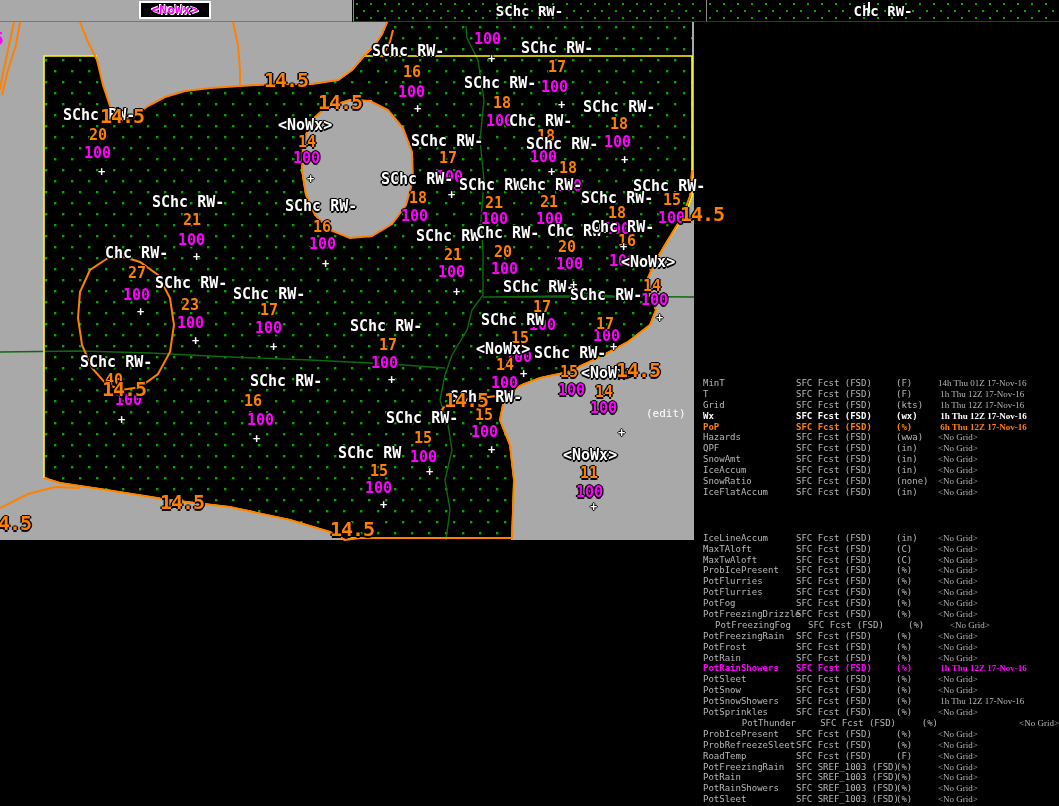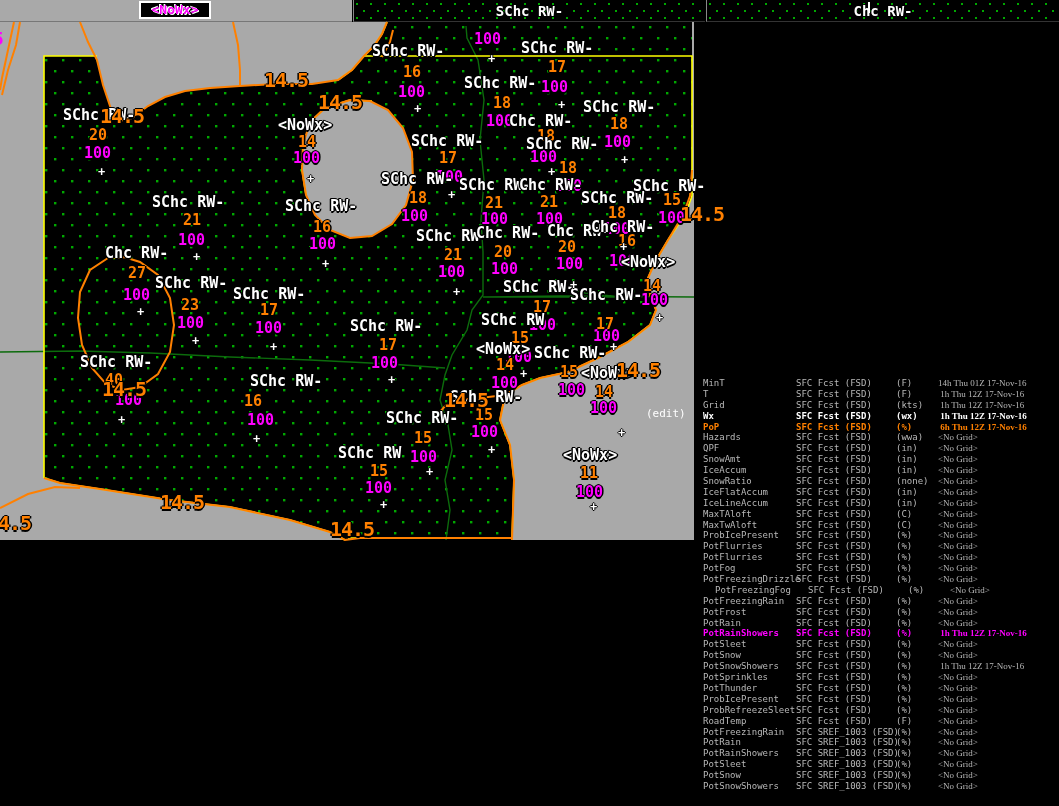--- a/index.html
+++ b/index.html
@@ -297,38 +297,38 @@
       <div class="leg-row" style="color: rgb(184, 184, 184);"><span class="leg-name">T</span><span class="leg-src">SFC Fcst (FSD)</span><span class="leg-unit">(F)</span><span class="leg-time"> 1h Thu 12Z 17-Nov-16</span></div>
       <div class="leg-row" style="color: rgb(184, 184, 184);"><span class="leg-name">Grid</span><span class="leg-src">SFC Fcst (FSD)</span><span class="leg-unit">(kts)</span><span class="leg-time"> 1h Thu 12Z 17-Nov-16</span></div>
       <div class="leg-row" style="color: rgb(255, 255, 255); font-weight: bold;"><span class="leg-name">Wx</span><span class="leg-src">SFC Fcst (FSD)</span><span class="leg-unit">(wx)</span><span class="leg-time"> 1h Thu 12Z 17-Nov-16</span></div>
       <div class="leg-row" style="color: rgb(255, 128, 0); font-weight: bold;"><span class="leg-name">PoP</span><span class="leg-src">SFC Fcst (FSD)</span><span class="leg-unit">(%)</span><span class="leg-time"> 6h Thu 12Z 17-Nov-16</span></div>
       <div class="leg-row" style="color: rgb(184, 184, 184);"><span class="leg-name">Hazards</span><span class="leg-src">SFC Fcst (FSD)</span><span class="leg-unit">(wwa)</span><span class="leg-time">&lt;No Grid&gt;</span></div>
       <div class="leg-row" style="color: rgb(184, 184, 184);"><span class="leg-name">QPF</span><span class="leg-src">SFC Fcst (FSD)</span><span class="leg-unit">(in)</span><span class="leg-time">&lt;No Grid&gt;</span></div>
       <div class="leg-row" style="color: rgb(184, 184, 184);"><span class="leg-name">SnowAmt</span><span class="leg-src">SFC Fcst (FSD)</span><span class="leg-unit">(in)</span><span class="leg-time">&lt;No Grid&gt;</span></div>
       <div class="leg-row" style="color: rgb(184, 184, 184);"><span class="leg-name">IceAccum</span><span class="leg-src">SFC Fcst (FSD)</span><span class="leg-unit">(in)</span><span class="leg-time">&lt;No Grid&gt;</span></div>
       <div class="leg-row" style="color: rgb(184, 184, 184);"><span class="leg-name">SnowRatio</span><span class="leg-src">SFC Fcst (FSD)</span><span class="leg-unit">(none)</span><span class="leg-time">&lt;No Grid&gt;</span></div>
       <div class="leg-row" style="color: rgb(184, 184, 184);"><span class="leg-name">IceFlatAccum</span><span class="leg-src">SFC Fcst (FSD)</span><span class="leg-unit">(in)</span><span class="leg-time">&lt;No Grid&gt;</span></div>
-      <div class="leg-row" style="color: rgb(184, 184, 184);"><span class="leg-name">IceLineAccum</span><span class="leg-src">SFC Fcst (FSD)</span><span class="leg-unit">(in)</span><span class="leg-time">&lt;No Grid&gt;</span></div>
+      <div class="leg-row" style="color: rgb(184, 184, 184); margin-top: 35px;"><span class="leg-name">IceLineAccum</span><span class="leg-src">SFC Fcst (FSD)</span><span class="leg-unit">(in)</span><span class="leg-time">&lt;No Grid&gt;</span></div>
       <div class="leg-row" style="color: rgb(184, 184, 184);"><span class="leg-name">MaxTAloft</span><span class="leg-src">SFC Fcst (FSD)</span><span class="leg-unit">(C)</span><span class="leg-time">&lt;No Grid&gt;</span></div>
       <div class="leg-row" style="color: rgb(184, 184, 184);"><span class="leg-name">MaxTwAloft</span><span class="leg-src">SFC Fcst (FSD)</span><span class="leg-unit">(C)</span><span class="leg-time">&lt;No Grid&gt;</span></div>
       <div class="leg-row" style="color: rgb(184, 184, 184);"><span class="leg-name">ProbIcePresent</span><span class="leg-src">SFC Fcst (FSD)</span><span class="leg-unit">(%)</span><span class="leg-time">&lt;No Grid&gt;</span></div>
       <div class="leg-row" style="color: rgb(184, 184, 184);"><span class="leg-name">PotFlurries</span><span class="leg-src">SFC Fcst (FSD)</span><span class="leg-unit">(%)</span><span class="leg-time">&lt;No Grid&gt;</span></div>
       <div class="leg-row" style="color: rgb(184, 184, 184);"><span class="leg-name">PotFlurries</span><span class="leg-src">SFC Fcst (FSD)</span><span class="leg-unit">(%)</span><span class="leg-time">&lt;No Grid&gt;</span></div>
       <div class="leg-row" style="color: rgb(184, 184, 184);"><span class="leg-name">PotFog</span><span class="leg-src">SFC Fcst (FSD)</span><span class="leg-unit">(%)</span><span class="leg-time">&lt;No Grid&gt;</span></div>
       <div class="leg-row" style="color: rgb(184, 184, 184);"><span class="leg-name">PotFreezingDrizzle</span><span class="leg-src">SFC Fcst (FSD)</span><span class="leg-unit">(%)</span><span class="leg-time">&lt;No Grid&gt;</span></div>
       <div class="leg-row" style="color: rgb(184, 184, 184); margin-left: 12px;"><span class="leg-name">PotFreezingFog</span><span class="leg-src">SFC Fcst (FSD)</span><span class="leg-unit">(%)</span><span class="leg-time">&lt;No Grid&gt;</span></div>
       <div class="leg-row" style="color: rgb(184, 184, 184);"><span class="leg-name">PotFreezingRain</span><span class="leg-src">SFC Fcst (FSD)</span><span class="leg-unit">(%)</span><span class="leg-time">&lt;No Grid&gt;</span></div>
       <div class="leg-row" style="color: rgb(184, 184, 184);"><span class="leg-name">PotFrost</span><span class="leg-src">SFC Fcst (FSD)</span><span class="leg-unit">(%)</span><span class="leg-time">&lt;No Grid&gt;</span></div>
       <div class="leg-row" style="color: rgb(184, 184, 184);"><span class="leg-name">PotRain</span><span class="leg-src">SFC Fcst (FSD)</span><span class="leg-unit">(%)</span><span class="leg-time">&lt;No Grid&gt;</span></div>
       <div class="leg-row" style="color: rgb(255, 0, 255); font-weight: bold;"><span class="leg-name">PotRainShowers</span><span class="leg-src">SFC Fcst (FSD)</span><span class="leg-unit">(%)</span><span class="leg-time"> 1h Thu 12Z 17-Nov-16</span></div>
       <div class="leg-row" style="color: rgb(184, 184, 184);"><span class="leg-name">PotSleet</span><span class="leg-src">SFC Fcst (FSD)</span><span class="leg-unit">(%)</span><span class="leg-time">&lt;No Grid&gt;</span></div>
       <div class="leg-row" style="color: rgb(184, 184, 184);"><span class="leg-name">PotSnow</span><span class="leg-src">SFC Fcst (FSD)</span><span class="leg-unit">(%)</span><span class="leg-time">&lt;No Grid&gt;</span></div>
       <div class="leg-row" style="color: rgb(184, 184, 184);"><span class="leg-name">PotSnowShowers</span><span class="leg-src">SFC Fcst (FSD)</span><span class="leg-unit">(%)</span><span class="leg-time"> 1h Thu 12Z 17-Nov-16</span></div>
       <div class="leg-row" style="color: rgb(184, 184, 184);"><span class="leg-name">PotSprinkles</span><span class="leg-src">SFC Fcst (FSD)</span><span class="leg-unit">(%)</span><span class="leg-time">&lt;No Grid&gt;</span></div>
-      <div class="leg-row" style="color: rgb(184, 184, 184);"><span class="leg-name">PotThunder</span><span class="leg-src">SFC Fcst (FSD)</span><span class="leg-unit">(%)</span><span class="leg-time">&lt;No Grid&gt;</span></div>
+      <div class="leg-row" style="color: rgb(184, 184, 184); text-align: right;"><span class="leg-name">PotThunder</span><span class="leg-src">SFC Fcst (FSD)</span><span class="leg-unit">(%)</span><span class="leg-time">&lt;No Grid&gt;</span></div>
       <div class="leg-row" style="color: rgb(184, 184, 184);"><span class="leg-name">ProbIcePresent</span><span class="leg-src">SFC Fcst (FSD)</span><span class="leg-unit">(%)</span><span class="leg-time">&lt;No Grid&gt;</span></div>
       <div class="leg-row" style="color: rgb(184, 184, 184);"><span class="leg-name">ProbRefreezeSleet</span><span class="leg-src">SFC Fcst (FSD)</span><span class="leg-unit">(%)</span><span class="leg-time">&lt;No Grid&gt;</span></div>
       <div class="leg-row" style="color: rgb(184, 184, 184);"><span class="leg-name">RoadTemp</span><span class="leg-src">SFC Fcst (FSD)</span><span class="leg-unit">(F)</span><span class="leg-time">&lt;No Grid&gt;</span></div>
       <div class="leg-row" style="color: rgb(184, 184, 184);"><span class="leg-name">PotFreezingRain</span><span class="leg-src">SFC SREF_1003 (FSD)</span><span class="leg-unit">(%)</span><span class="leg-time">&lt;No Grid&gt;</span></div>
       <div class="leg-row" style="color: rgb(184, 184, 184);"><span class="leg-name">PotRain</span><span class="leg-src">SFC SREF_1003 (FSD)</span><span class="leg-unit">(%)</span><span class="leg-time">&lt;No Grid&gt;</span></div>
       <div class="leg-row" style="color: rgb(184, 184, 184);"><span class="leg-name">PotRainShowers</span><span class="leg-src">SFC SREF_1003 (FSD)</span><span class="leg-unit">(%)</span><span class="leg-time">&lt;No Grid&gt;</span></div>
       <div class="leg-row" style="color: rgb(184, 184, 184);"><span class="leg-name">PotSleet</span><span class="leg-src">SFC SREF_1003 (FSD)</span><span class="leg-unit">(%)</span><span class="leg-time">&lt;No Grid&gt;</span></div>
       <div class="leg-row" style="color: rgb(184, 184, 184);"><span class="leg-name">PotSnow</span><span class="leg-src">SFC SREF_1003 (FSD)</span><span class="leg-unit">(%)</span><span class="leg-time">&lt;No Grid&gt;</span></div>
       <div class="leg-row" style="color: rgb(184, 184, 184);"><span class="leg-name">PotSnowShowers</span><span class="leg-src">SFC SREF_1003 (FSD)</span><span class="leg-unit">(%)</span><span class="leg-time">&lt;No Grid&gt;</span></div>
     </div>

